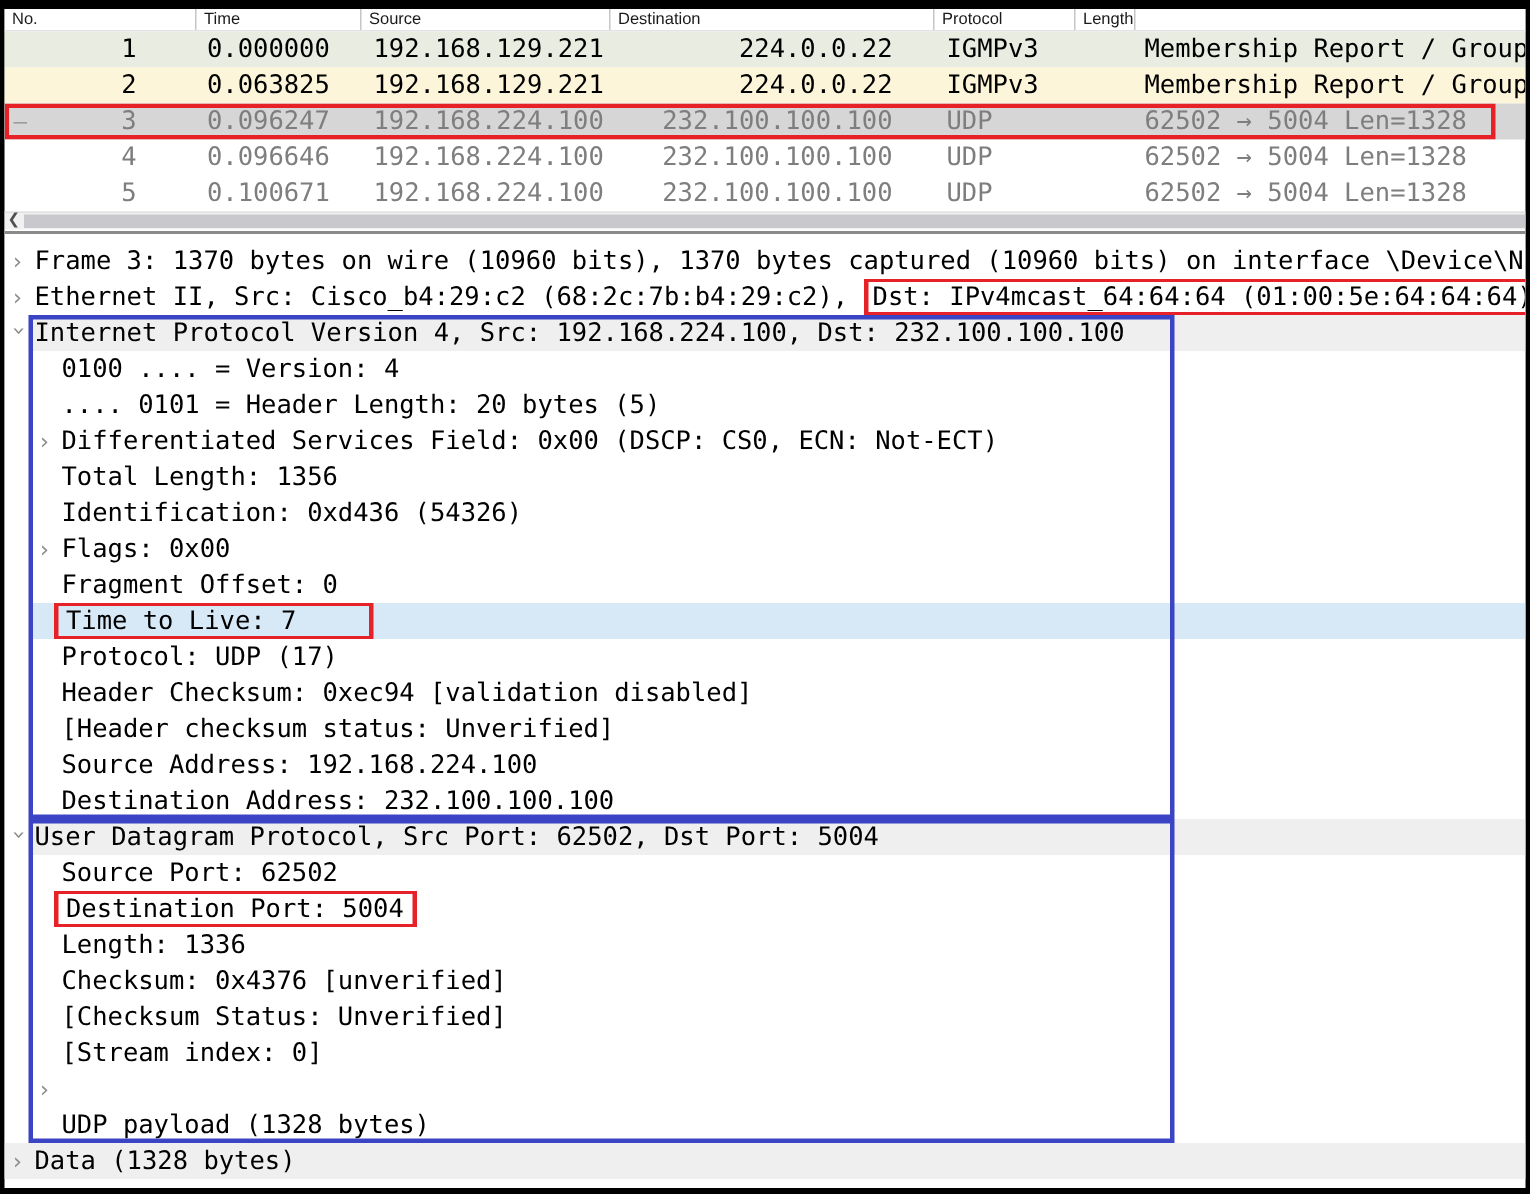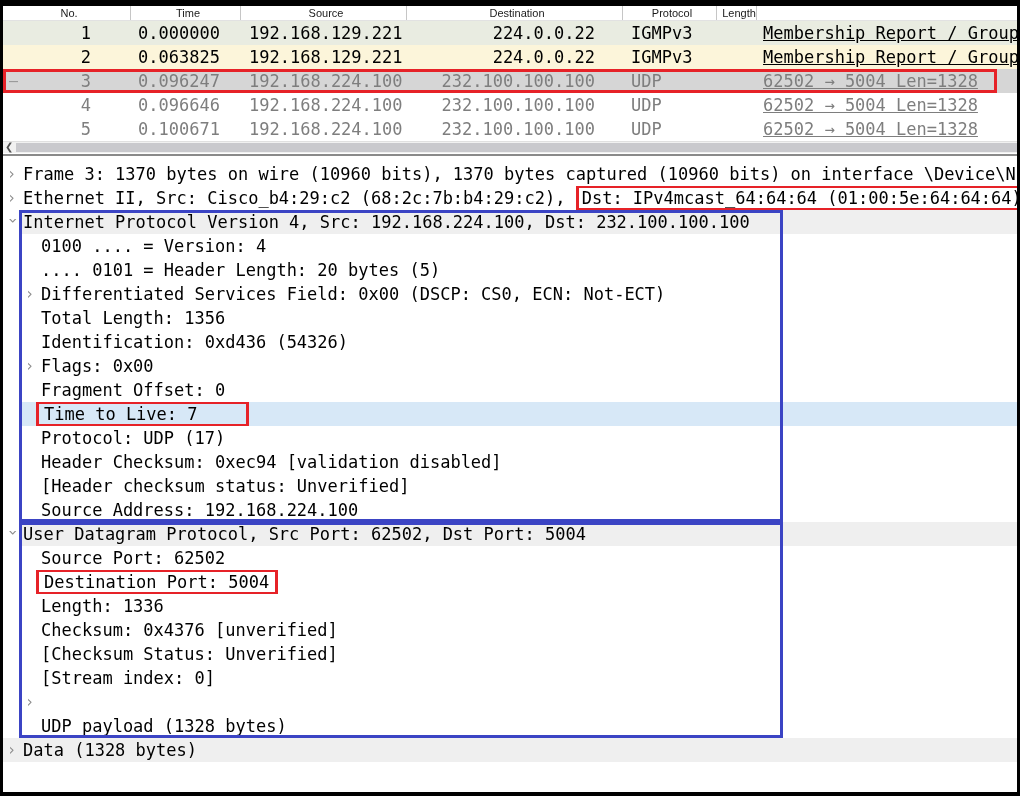--- a/index.html
+++ b/index.html
@@ -8,33 +8,33 @@
     position:relative; width:1020px; height:796px;
     border-top:6px solid #000; border-left:3px solid #000;
     border-right:3px solid #000; border-bottom:4px solid #000;
     background:#fff; overflow:hidden;
     font-family:"DejaVu Sans Mono","Liberation Mono",monospace;
   }
   
   .plist-header { display:flex; height:15px; background:#fff;
     font-family:"Liberation Sans",sans-serif; font-size:11px; color:#1a1a1a;
     border-bottom:1px solid #e2e2e2; }
-  .plist-header .hcell { border-right:1px solid #c6c6c6; padding:1px 0 0 5px; overflow:hidden; white-space:nowrap;text-align:center; }
+  .plist-header .hcell { border-right:1px solid #c6c6c6; padding:1px 0 0 5px; overflow:hidden; white-space:nowrap; }
   .col-no{width:128px;} .col-time{width:110px;} .col-src{width:166px;}
   .col-dst{width:216px;} .col-proto{width:94px;} .col-len{width:40px;} .col-info{flex:1; border-right:none!important;margin-top:16px;}
   .prow { display:flex; height:24px; line-height:24px; font-size:17px; color:#000;
     white-space:nowrap; overflow:hidden; position:relative; }
   .prow .c { overflow:hidden; white-space:nowrap; }
   .c.no   { width:128px; text-align:right; padding-right:40px; position:relative; }
   .c.time { width:110px; padding-left:7px; }
   .c.src  { width:166px; padding-left:8px; }
   .c.dst  { width:216px; text-align:right; padding-right:28px; }
   .c.proto{ width:94px;  padding-left:8px; }
   .c.len  { width:40px;  text-align:right; padding-right:2px;margin-top:20px; }
-  .c.info { flex:1; padding-left:6px;text-decoration:underline; }
+  .c.info { flex:1; padding-left:6px; }
   .prow.gray { color:#7e7e7e; }
   .row-dash { position:absolute; left:6px; top:0; color:#9a9a9a; font-size:15px; }
   .sel-overlay { position:absolute; left:0; top:0; width:994px; height:24px;
     border:3px solid var(--annotation-red); pointer-events:none; z-index:5; }
   
   .hscroll { position:relative; height:12px; background:#f1f1f1; border-top:1px solid #e0e0e0; }
   .hs-arrow { position:absolute; left:2px; top:-1px; font-size:10px; color:#505050; line-height:12px;
      font-family:"Liberation Sans",sans-serif; }
   .hs-thumb { position:absolute; left:13px; right:0; top:1px; bottom:1px; background:#c9c9cd; }
   .pane-divider { height:3px; background:#fff; border-bottom:2px solid #8a8a8a; }
@@ -164,20 +164,21 @@
       </div>
       <div class="dline lvl1"><span class="txt">Fragment Offset: 0</span></div>
       <div class="dline lvl1">
         <div class="rowbg bg-ttl"></div>
         <span class="txt"><span class="redspan ttl"><span>Time to Live: 7</span></span></span>
       </div>
       <div class="dline lvl1"><span class="txt">Protocol: UDP (17)</span></div>
       <div class="dline lvl1"><span class="txt">Header Checksum: 0xec94 [validation disabled]</span></div>
       <div class="dline lvl1"><span class="txt">[Header checksum status: Unverified]</span></div>
       <div class="dline lvl1"><span class="txt">Source Address: 192.168.224.100</span></div>
+      <div class="dline lvl1"><span class="txt">Destination Address: 232.100.100.100</span></div>
       <div class="blue-box"></div>
     </div>
 
     <div class="section">
       <div class="dline lvl0">
         <div class="rowbg bg-head"></div>
         <span class="chev down">›</span>
         <span class="txt">User Datagram Protocol, Src Port: 62502, Dst Port: 5004</span>
       </div>
       <div class="dline lvl1"><span class="txt">Source Port: 62502</span></div>

